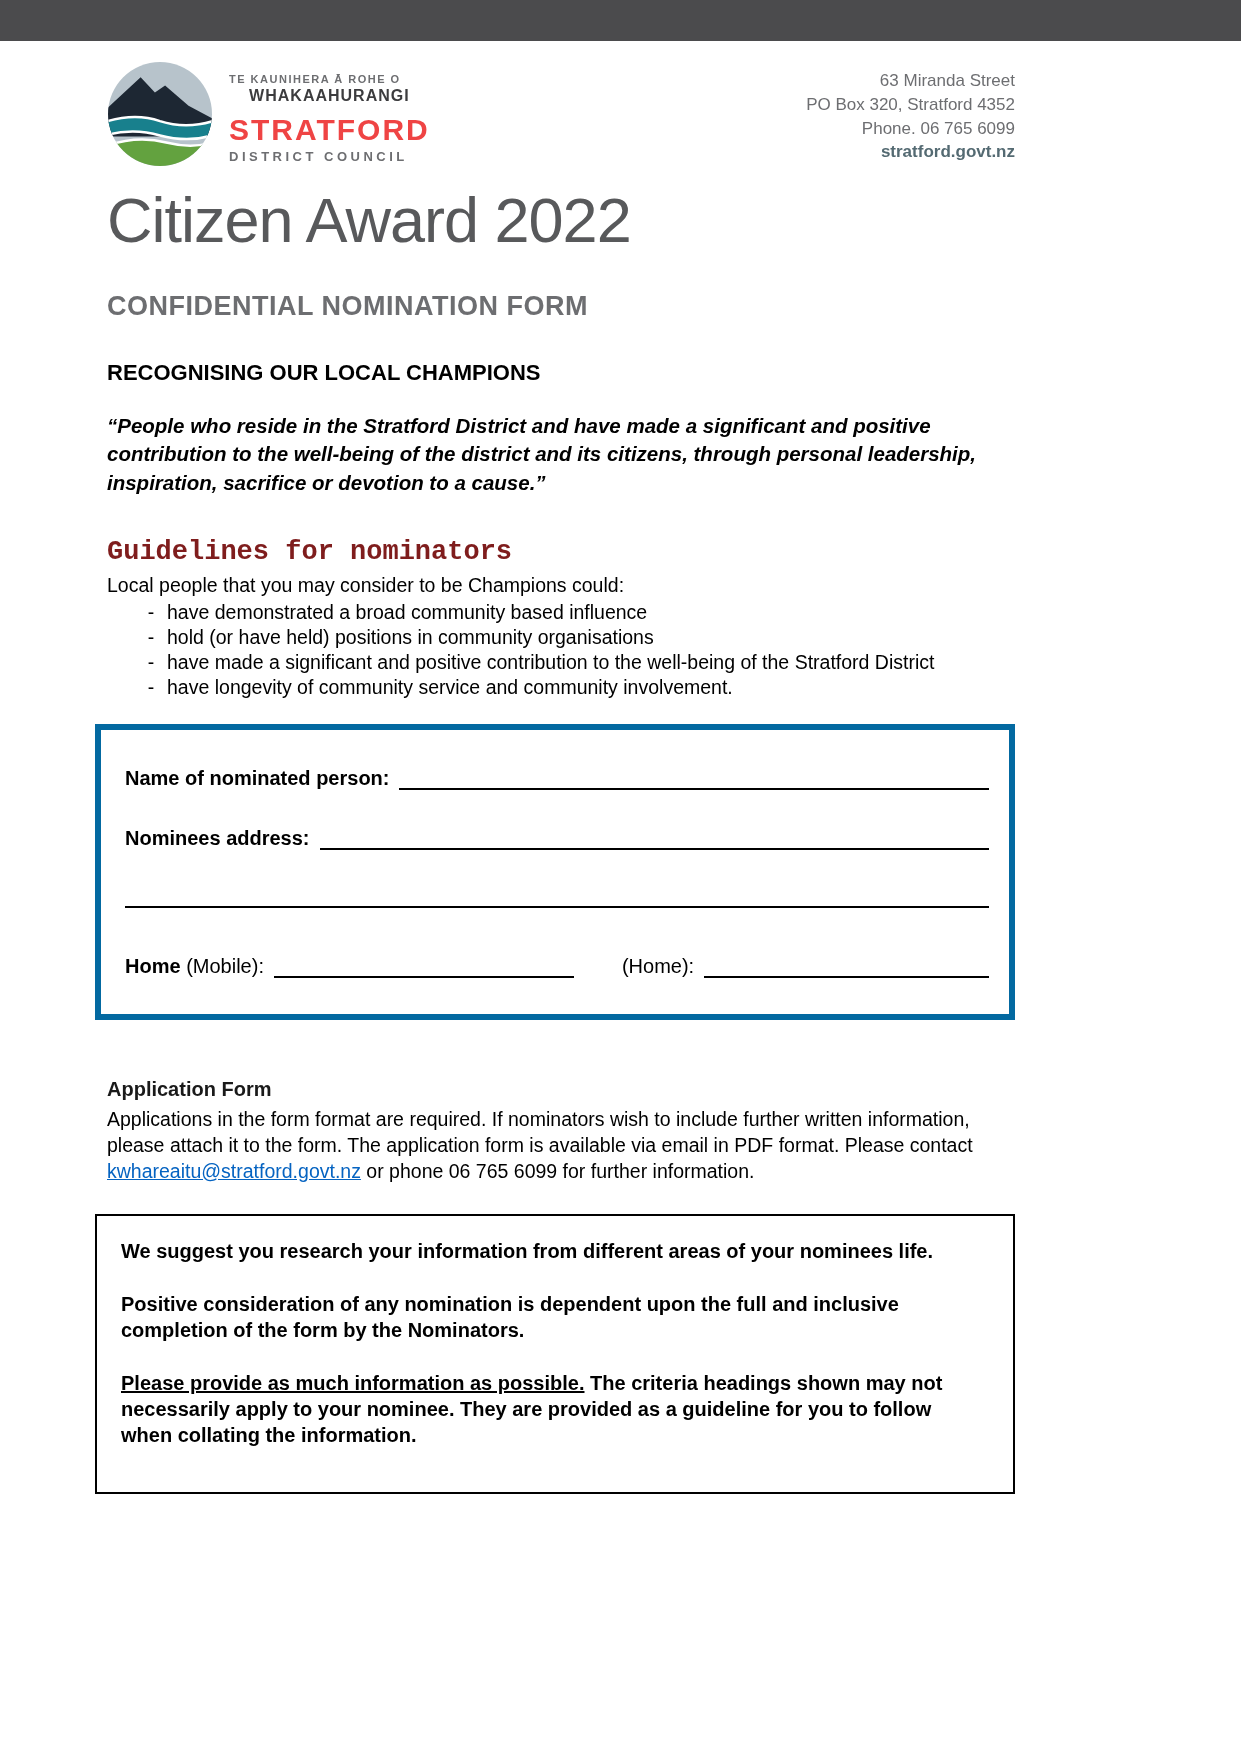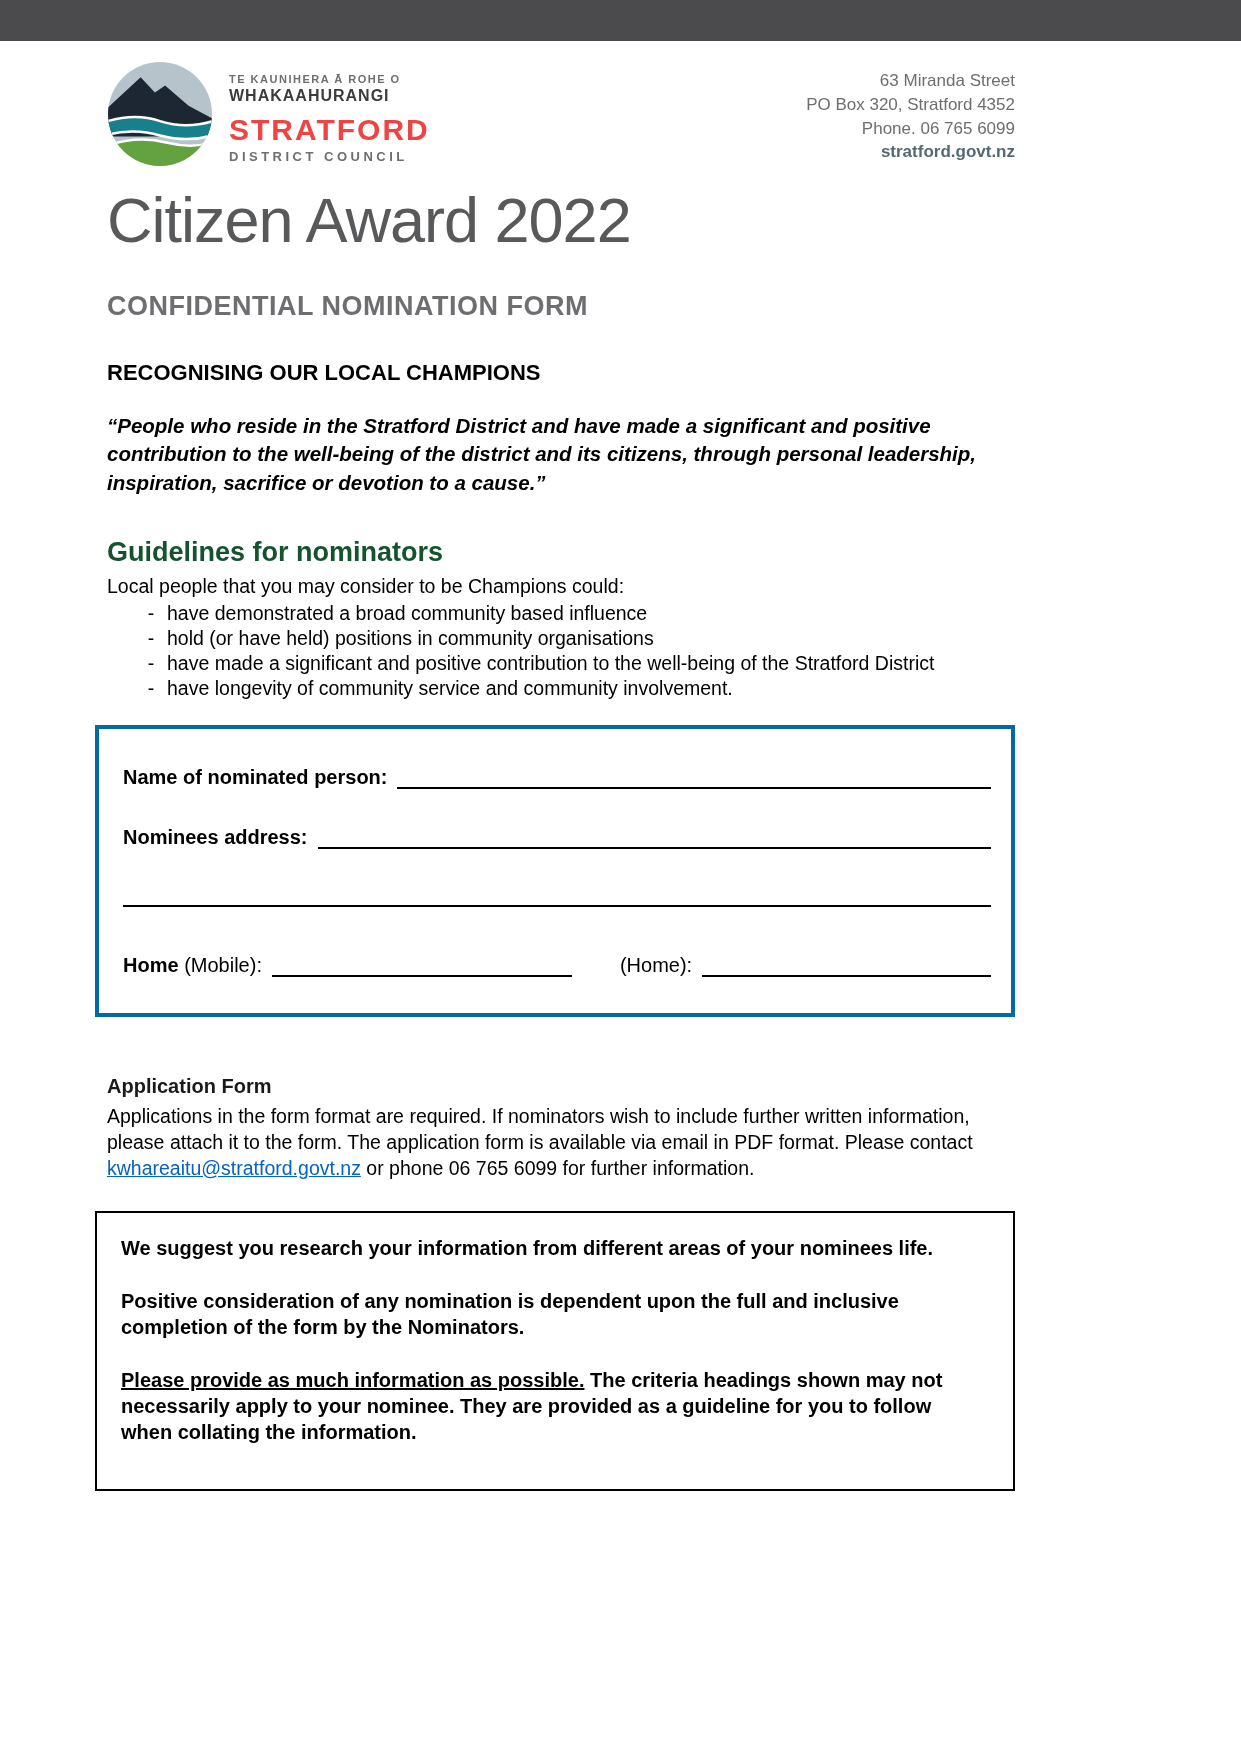--- a/index.html
+++ b/index.html
@@ -33,21 +33,21 @@
   }
   .logo-block { display: flex; align-items: center; }
   .logo-mark { flex: 0 0 auto; }
   .logo-text { margin-left: 16px; padding-top: 4px; }
   .logo-maori-line {
     font-size: 11px; font-weight: bold; letter-spacing: 1.5px;
     color: var(--subtitle-gray, #6d6e71);
   }
   .logo-maori-name {
     font-size: 16px; font-weight: bold; letter-spacing: 1px;
-    color: #3c3c3e; margin-top: 2px;
+    color: #3c3c3e; margin-top: 2px; text-align: center;
   }
   .logo-name {
     font-size: 30px; font-weight: bold; letter-spacing: 2px;
     color: #ef4444; margin-top: 10px; line-height: 1;
   }
   .logo-sub {
     font-size: 13px; font-weight: bold; letter-spacing: 3.5px;
     color: var(--subtitle-gray, #6d6e71); margin-top: 4px;
   }
   .address-block {
@@ -91,38 +91,39 @@
     font-style: italic;
     line-height: 1.38;
     width: 895px;
   }
 
   
   .guidelines-heading {
     margin-top: 40px;
     font-size: 27px;
     font-weight: bold;
-    color: #14532d;
+    color: #7f1d1d;
+    font-family: Liberation Mono, monospace;
   }
   .guidelines-intro {
     margin-top: 6px;
     font-size: 19.5px;
     line-height: 1.3;
   }
   .dash-list { margin-top: 2px; }
   .dash-item { display: flex; font-size: 19.5px; line-height: 1.28; }
   .dash-item .dash { width: 32px; text-align: center; flex: 0 0 auto; margin-left: 28px; }
   .dash-item .li-text { flex: 1; }
 
   
   .nomination-box {
     margin-top: 24px;
     margin-left: -12px;
     width: 920px;
-    border: 4px solid #0369a1;
+    border: 6px solid #0369a1;
     padding: 34px 20px 36px 24px;
     font-size: 20px;
   }
   .field-row { display: flex; align-items: flex-end; }
   .field-row + .field-row { margin-top: 34px; }
   .field-label { font-weight: bold; white-space: nowrap; }
   .field-label .normal { font-weight: normal; }
   .fill-line {
     border-bottom: 2px solid #000;
     flex: 1;

